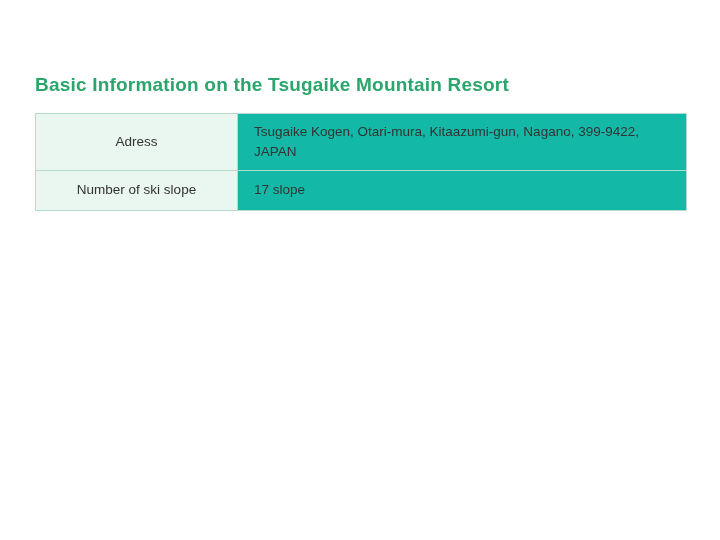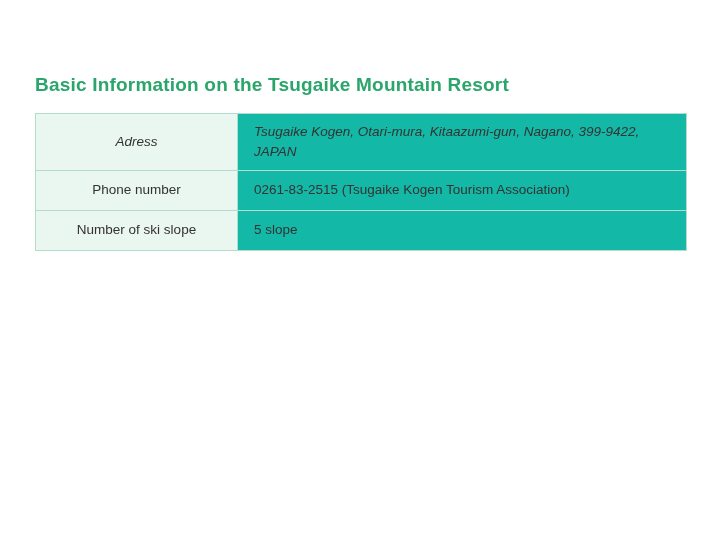--- a/index.html
+++ b/index.html
@@ -43,37 +43,33 @@
     background: var(--label-bg, #eaf6f0);
     text-align: center;
     padding: 6px 8px;
   }
   td.value-cell {
     background: #14b8a6;
     text-align: left;
     padding: 6px 14px 6px 16px;
   }
   tr { height: 40px; }
-  tr:first-child { height: 57px; font-style: italic; }
+  tr:first-child { height: 57px; }
 </style>
 </head>
 <body>
 
 <div class="slide">
   <h1 class="title">Basic Information on the Tsugaike Mountain Resort</h1>
 
   <table class="info-table">
     <tbody id="table-body">
         <tr>
           <td class="label-cell">Adress</td>
           <td class="value-cell">Tsugaike Kogen, Otari-mura, Kitaazumi-gun, Nagano, 399-9422, JAPAN</td>
         </tr>
         <tr>
-          <td class="label-cell">Phone number</td>
-          <td class="value-cell">0261-83-2515 (Tsugaike Kogen Tourism Association)</td>
-        </tr>
-        <tr>
           <td class="label-cell">Number of ski slope</td>
-          <td class="value-cell">5 slope</td>
+          <td class="value-cell">17 slope</td>
         </tr>
       </tbody>
   </table>
 </div>
 
 </body></html>

